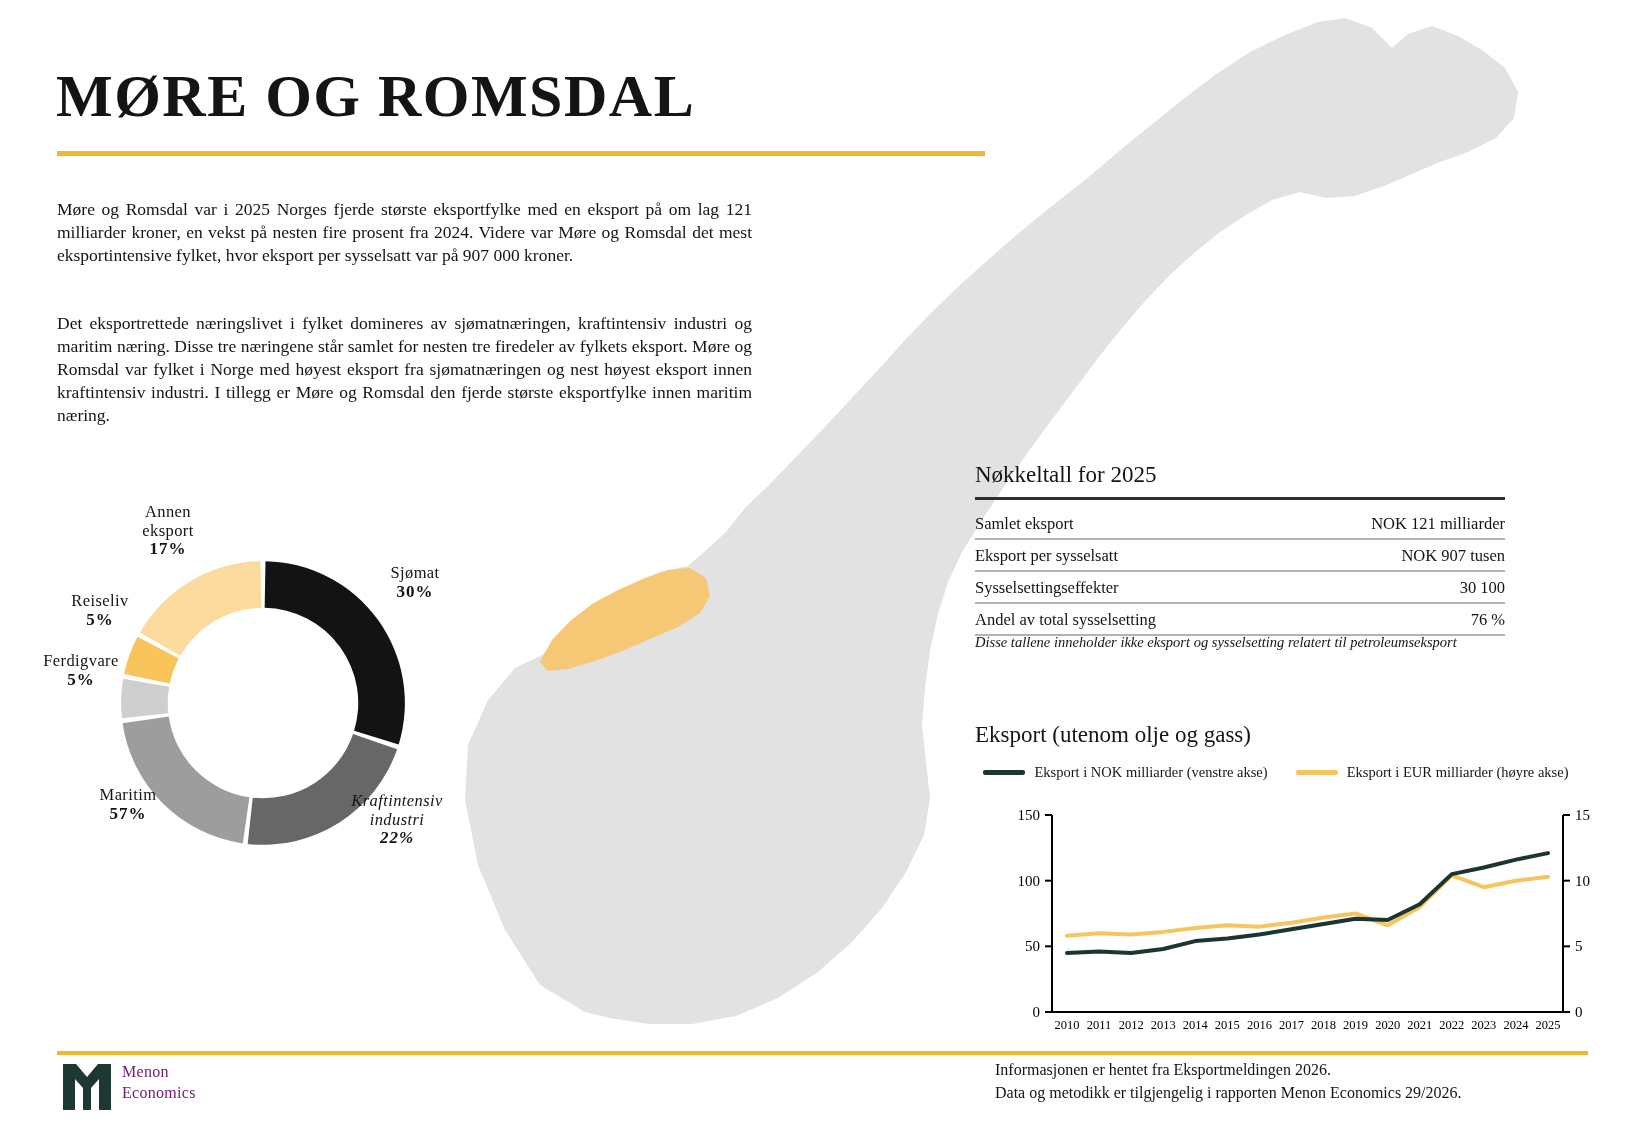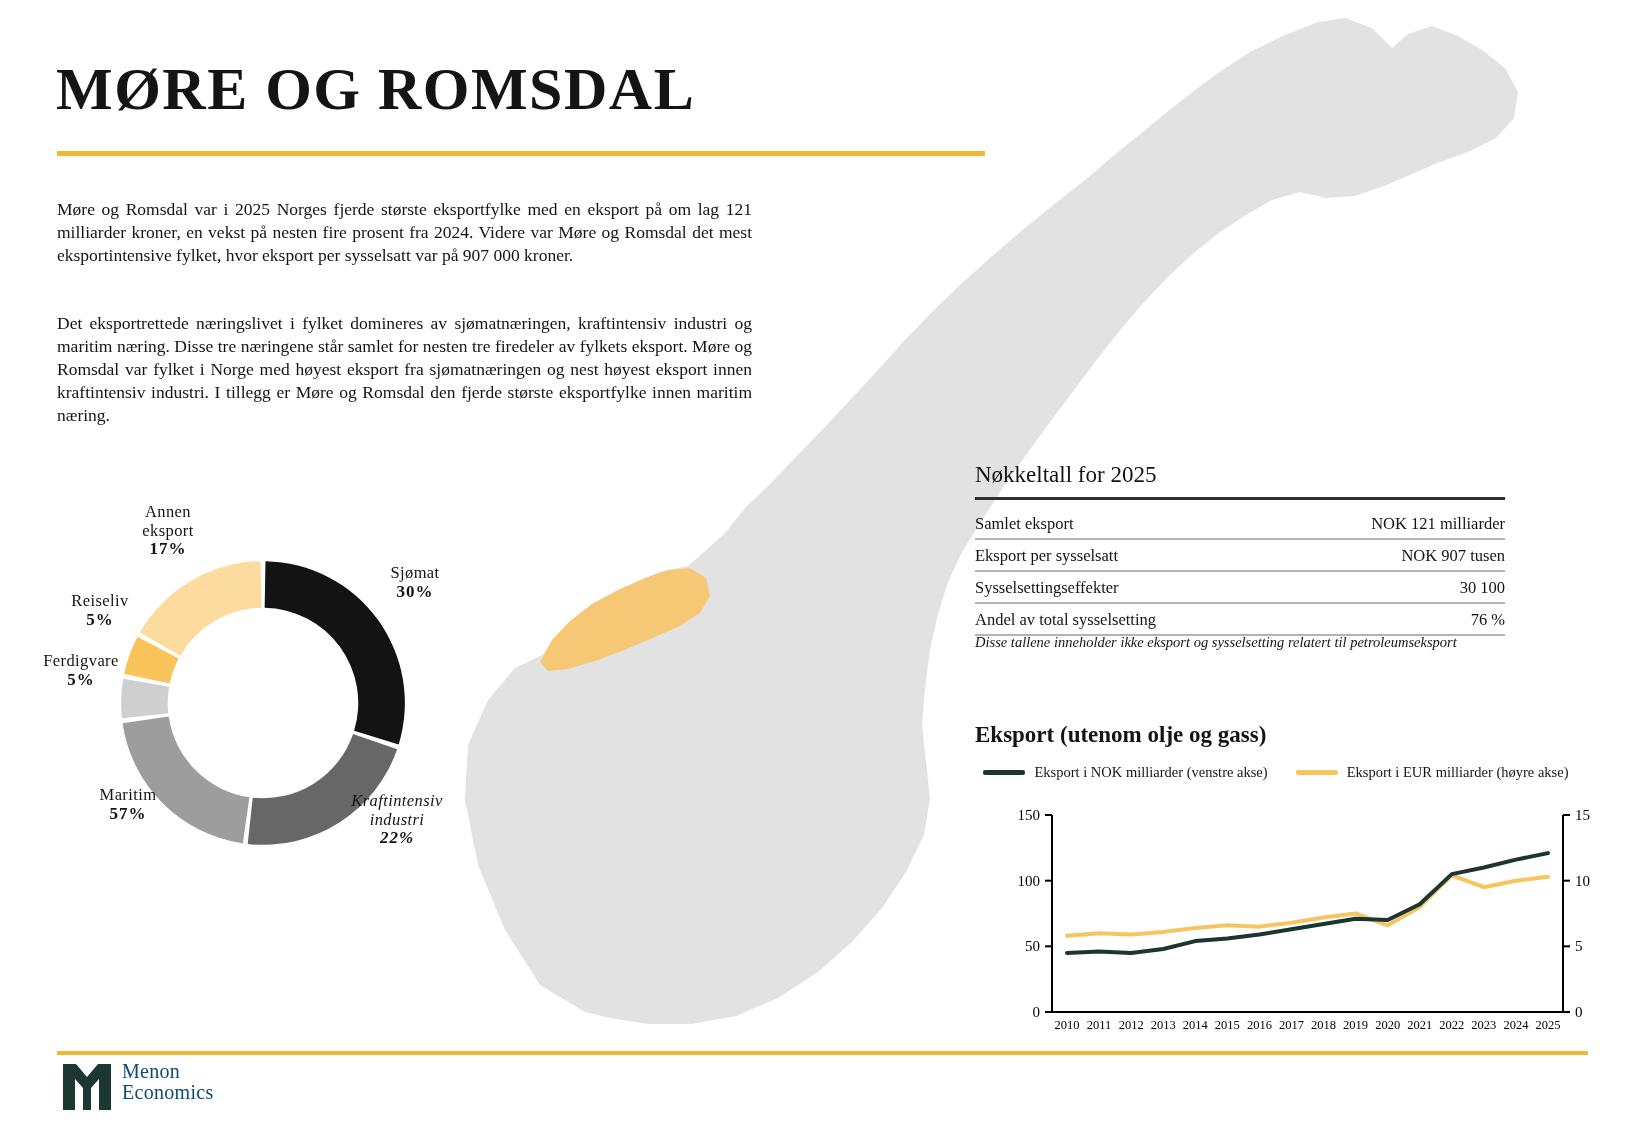--- a/index.html
+++ b/index.html
@@ -1,52 +1,52 @@
 <!DOCTYPE html>
 <html><head>
 <meta charset="utf-8">
 <style>
   html,body{margin:0;padding:0;background:#fff;}
   .page{position:relative;width:1645px;height:1135px;background:#ffffff;overflow:hidden;
         font-family:"Liberation Serif","DejaVu Serif",serif;color:#141414;}
   .map-svg{position:absolute;left:430px;top:5px;z-index:0;}
-  .title{position:absolute;left:56px;top:55px;margin:0;font-size:60px;font-weight:600;
+  .title{position:absolute;left:56px;top:62px;margin:0;font-size:60px;font-weight:600;
          letter-spacing:1.5px;z-index:1;}
   .rule-gold{position:absolute;background:#F0B731;z-index:1;}
   .intro{position:absolute;left:57px;width:695px;font-size:17.5px;line-height:23px;
          text-align:justify;z-index:1;}
   .donut-svg{position:absolute;left:111px;top:551px;}
   .donut-center{position:absolute;left:263px;top:672px;transform:translateX(-50%);width:260px;
         text-align:center;font-size:21.5px;line-height:29px;white-space:pre-line;}
   .slice-label{position:absolute;transform:translateX(-50%);text-align:center;
         font-size:16.5px;line-height:18.5px;letter-spacing:.4px;}
   .slice-label b{display:block;font-size:17px;letter-spacing:1px;}
   .slice-label span{display:block;white-space:pre-line;}
   
   .kf-head{position:absolute;left:975px;top:462px;font-size:23px;z-index:1;}
   .kf-toprule{position:absolute;left:975px;top:497px;width:530px;height:3px;background:#2e2e2e;z-index:1;}
   .kf-table{position:absolute;left:975px;top:508px;width:530px;z-index:1;}
   .kf-row{display:flex;justify-content:space-between;align-items:flex-end;
           padding:6px 0 4px 0;border-bottom:2px solid #b3b3b3;font-size:16.5px;}
   .kf-note{position:absolute;left:975px;top:634px;width:530px;font-size:14.5px;
            font-style:italic;z-index:1;}
   
-  .lc-title{position:absolute;left:975px;top:722px;font-size:23px;z-index:1;font-weight:bold;}
+  .lc-title{position:absolute;left:975px;top:722px;font-size:23px;z-index:1;}
   .legend{position:absolute;left:975px;top:764px;width:670px;display:flex;gap:28px;
           justify-content:center;padding-right:68px;box-sizing:border-box;
           font-size:14.5px;z-index:1;align-items:center;}
   .legend-item{display:flex;align-items:center;gap:9px;}
   .legend-swatch{width:42px;height:5px;border-radius:2px;}
   .line-svg{position:absolute;left:975px;top:785px;z-index:1;}
   .line-svg text{font-family:"Liberation Serif","DejaVu Serif",serif;fill:#000;}
   
   .footer-rule{left:57px;top:1051px;width:1531px;height:4px;}
   .logo-svg{position:absolute;left:63px;top:1064px;z-index:1;}
-  .brand{position:absolute;left:122px;top:1061px;font-size:20px;line-height:21px;
-         letter-spacing:.3px;color:#0c4a6e;white-space:pre-line;z-index:1;}
+  .brand{position:absolute;left:122px;top:1061px;font-size:16px;line-height:21px;
+         letter-spacing:.3px;color:#701a75;white-space:pre-line;z-index:1;}
   .source{position:absolute;left:995px;top:1058px;font-size:16px;line-height:23px;z-index:1;}
 </style>
 </head>
 <body>
 
 <div class="page">
 
   <svg class="map-svg" width="1120" height="1030" viewBox="0 0 1120 1030">
     <path d="M155,1007 L110,980 75,925 48,860 35,795 38,740 58,695 85,663 112,650 128,633
              148,613 172,595 200,580 230,567 258,561 274,547 296,527 315,503 338,481
@@ -176,14 +176,18 @@
       <polyline points="92,150.82666666666665 124.06666666666666,148.2 156.13333333333333,149.51333333333332 188.20000000000002,146.88666666666666 220.26666666666668,142.94666666666666 252.33333333333334,140.32 284.40000000000003,141.63333333333333 316.4666666666667,137.69333333333333 348.53333333333336,132.44 380.6,128.5 412.6666666666667,140.32 444.73333333333335,121.93333333333334 476.80000000000007,90.41333333333333 508.86666666666673,102.23333333333333 540.9333333333334,95.66666666666669 573,91.72666666666666" fill="none" stroke="#F6C55F" stroke-width="4" stroke-linejoin="round" stroke-linecap="round"></polyline>
       <polyline points="92,167.9 124.06666666666666,166.58666666666667 156.13333333333333,167.9 188.20000000000002,163.96 220.26666666666668,156.07999999999998 252.33333333333334,153.45333333333332 284.40000000000003,149.51333333333332 316.4666666666667,144.26 348.53333333333336,139.00666666666666 380.6,133.75333333333333 412.6666666666667,135.06666666666666 444.73333333333335,119.30666666666667 476.80000000000007,89.10000000000002 508.86666666666673,82.53333333333333 540.9333333333334,74.65333333333334 573,68.08666666666667" fill="none" stroke="#1C3530" stroke-width="4" stroke-linejoin="round" stroke-linecap="round"></polyline>
     </svg>
 
   <div class="rule-gold footer-rule"></div>
   <svg class="logo-svg" width="48" height="46" viewBox="0 0 48 46">
     <path d="M0,46 L0,0 13,0 24,13 35,0 48,0 48,46 36,46 36,15 28,24 28,46 20,46 20,24 12,15 12,46 Z" fill="#1D3833"></path>
   </svg>
   <div class="brand">Menon
 Economics</div>
+  <div class="source">
+    <div>Informasjonen er hentet fra Eksportmeldingen 2026.</div>
+    <div>Data og metodikk er tilgjengelig i rapporten Menon Economics 29/2026.</div>
+  </div>
 
 </div>
 
 </body></html>

